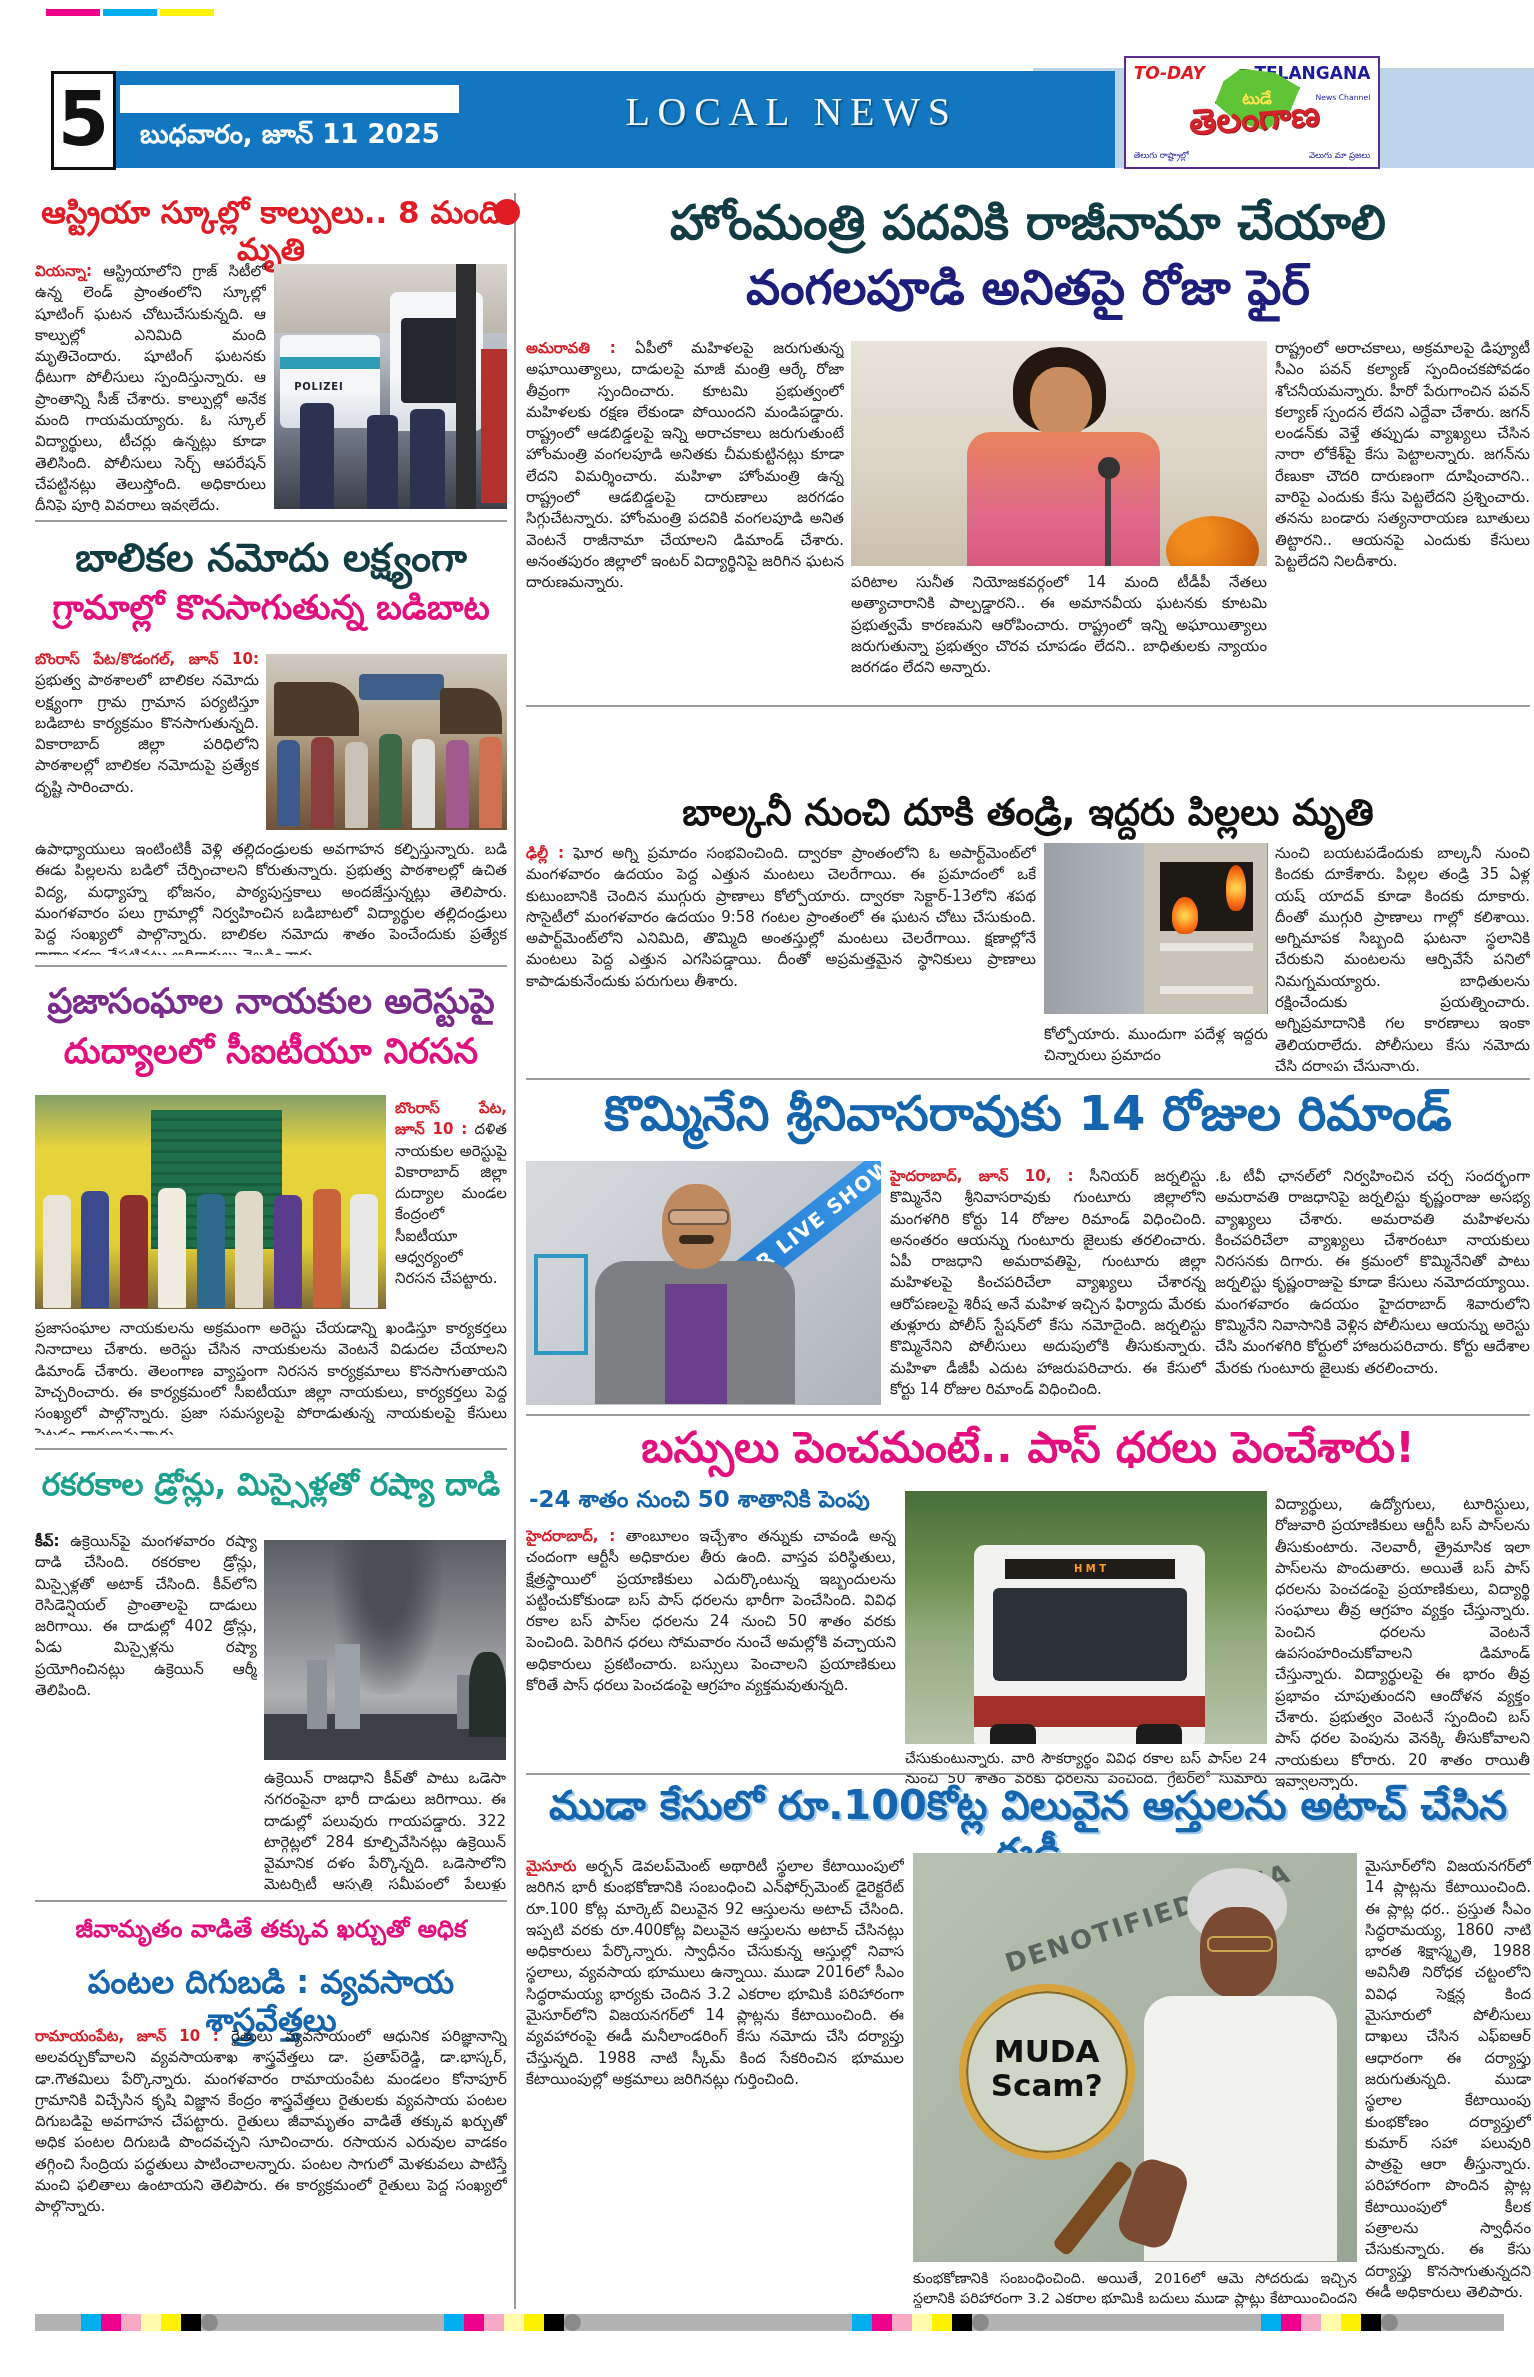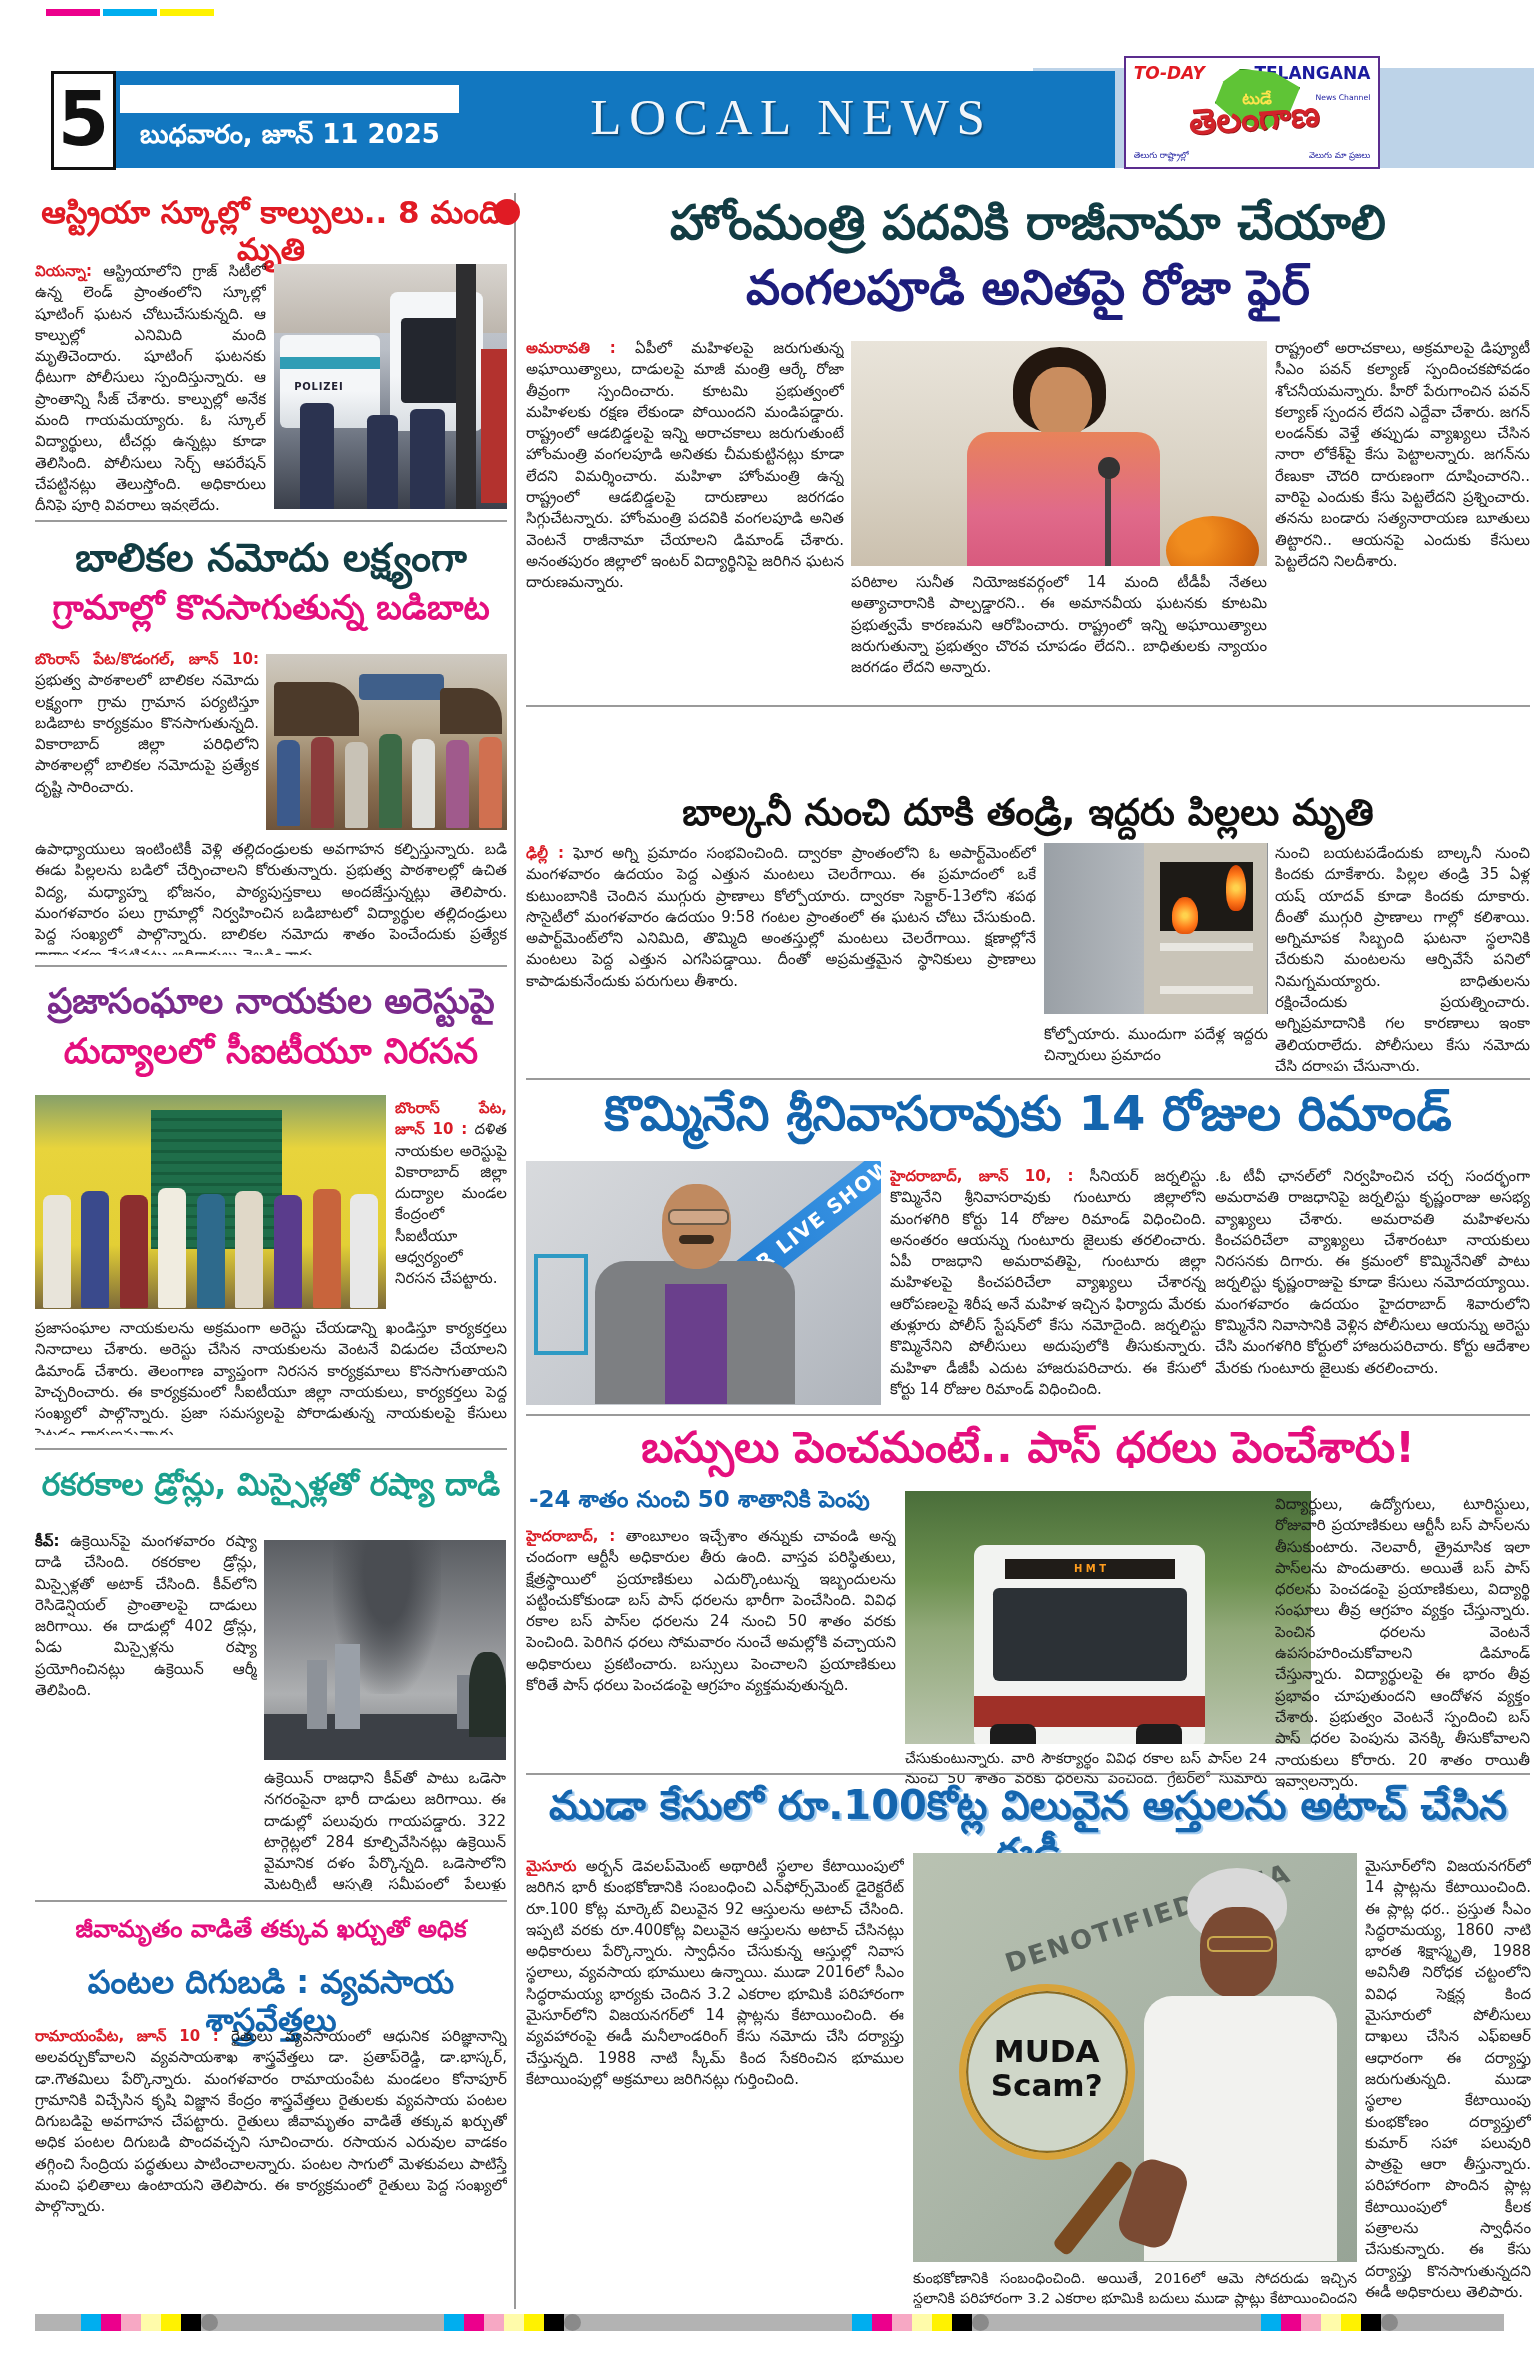--- a/index.html
+++ b/index.html
@@ -8,21 +8,21 @@
   .abs{position:absolute;}
   
   .regmark{height:7px;}
   .band{background:#bdd3e8;}
   .bluebar{background:#1277c0;}
   .pagenum{background:#fff;border:3.1px solid #111;color:#111;font-weight:bold;
            font-size:74px;text-align:center;line-height:91px;}
   .datebox-stripe{background:#fff;}
   .dateline-hdr{color:#fff;font-weight:bold;font-size:26px;text-align:center;}
   .localnews{color:#f2f6fa;font-family:"Liberation Serif","DejaVu Serif",serif;
-             font-size:51px;letter-spacing:7.7px;text-align:center;text-shadow:1.5px 1.5px 1.5px #0b4a78;}
+             font-size:40px;letter-spacing:7.7px;text-align:center;text-shadow:1.5px 1.5px 1.5px #0b4a78;}
   .logo{background:#fff;border:2.3px solid #5b2d8e;box-sizing:border-box;}
   .logo .tday{color:#e11a22;font-weight:bold;font-size:17px;font-style:italic;}
   .logo .tstate{color:#1b1b9e;font-weight:bold;font-size:17px;}
   .logo .tchan{color:#1b1b9e;font-size:7.7px;text-align:right;margin-top:12px;}
   .logo .map{background:#5fc436;border:1.5px solid #2f8c1a;
              clip-path:polygon(30% 0,70% 6%,100% 30%,88% 70%,60% 100%,25% 85%,0 55%,10% 20%);}
   .logo .maplbl{color:#ffe44d;font-weight:bold;font-size:16px;text-align:center;}
   .logo .script{color:#d2232a;font-weight:bold;font-size:35px;text-align:center;
                 transform:rotate(-4deg);text-shadow:0.8px 0.8px 0 #8c1016;}
   .logo .foot{color:#1b1b9e;font-size:8.5px;}
@@ -264,21 +264,21 @@
   </div>
   <div class="abs bt" style="left:1215px;top:1166px;width:315px;height:241px;">.ఓ టీవీ ఛానల్‌లో నిర్వహించిన చర్చ సందర్భంగా అమరావతి రాజధానిపై జర్నలిస్టు కృష్ణంరాజు అసభ్య వ్యాఖ్యలు చేశారు. అమరావతి మహిళలను కించపరిచేలా వ్యాఖ్యలు చేశారంటూ నాయకులు నిరసనకు దిగారు. ఈ క్రమంలో కొమ్మినేనితో పాటు జర్నలిస్టు కృష్ణంరాజుపై కూడా కేసులు నమోదయ్యాయి. మంగళవారం ఉదయం హైదరాబాద్ శివారులోని కొమ్మినేని నివాసానికి వెళ్లిన పోలీసులు ఆయన్ను అరెస్టు చేసి మంగళగిరి కోర్టులో హాజరుపరిచారు. కోర్టు ఆదేశాల మేరకు గుంటూరు జైలుకు తరలించారు.</div>
   <div class="abs hrule" style="left:526px;top:1414px;width:1004px;"></div>
 
   <div class="abs hl c-magenta" style="left:526px;top:1422px;width:1004px;font-size:43px;">బస్సులు పెంచమంటే.. పాస్ ధరలు పెంచేశారు!</div>
   <div class="abs subhead" style="left:529px;top:1486px;width:370px;">-24 శాతం నుంచి 50 శాతానికి పెంపు</div>
   <div class="abs bt" style="left:526px;top:1526px;width:370px;height:241px;">
     <span class="dl">హైదరాబాద్, :</span>
     <span>తాంబూలం ఇచ్చేశాం తన్నుకు చావండి అన్న చందంగా ఆర్టీసీ అధికారుల తీరు ఉంది. వాస్తవ పరిస్థితులు, క్షేత్రస్థాయిలో ప్రయాణికులు ఎదుర్కొంటున్న ఇబ్బందులను పట్టించుకోకుండా బస్ పాస్ ధరలను భారీగా పెంచేసింది. వివిధ రకాల బస్ పాస్‌ల ధరలను 24 నుంచి 50 శాతం వరకు పెంచింది. పెరిగిన ధరలు సోమవారం నుంచే అమల్లోకి వచ్చాయని అధికారులు ప్రకటించారు. బస్సులు పెంచాలని ప్రయాణికులు కోరితే పాస్ ధరలు పెంచడంపై ఆగ్రహం వ్యక్తమవుతున్నది.</span>
   </div>
-  <div class="photo ph-bus" style="left:905px;top:1491px;width:362px;height:253px;padding-left:44px;">
+  <div class="photo ph-bus" style="left:905px;top:1491px;width:362px;height:253px;">
     <div class="abs busbody" style="left:69px;top:54px;width:231px;height:199px;">
       <div class="abs busled" style="left:31px;top:14px;width:170px;height:20px;line-height:20px;">H M T</div>
       <div class="abs busglass" style="left:18.5px;top:43px;width:194px;height:93px;"></div>
       <div class="abs busband" style="left:0;top:151px;width:100%;height:31px;"></div>
     </div>
     <div class="abs" style="left:85px;bottom:0;width:46px;height:20px;background:#1c1c1c;border-radius:7.7px 7.7px 0 0;"></div>
     <div class="abs" style="left:231px;bottom:0;width:46px;height:20px;background:#1c1c1c;border-radius:7.7px 7.7px 0 0;"></div>
   </div>
   <div class="abs bt-sm" style="left:905px;top:1748px;width:362px;height:42px;">చేసుకుంటున్నారు. వారి సౌకర్యార్థం వివిధ రకాల బస్ పాస్‌ల 24 నుంచి 50 శాతం వరకు ధరలను పెంచింది. గ్రేటర్‌లో సుమారు 3.12లక్షల బస్ పాస్‌లను..</div>
   <div class="abs bt" style="left:1275px;top:1494px;width:255px;height:296px;">విద్యార్థులు, ఉద్యోగులు, టూరిస్టులు, రోజువారి ప్రయాణికులు ఆర్టీసీ బస్ పాస్‌లను తీసుకుంటారు. నెలవారీ, త్రైమాసిక ఇలా పాస్‌లను పొందుతారు. అయితే బస్ పాస్ ధరలను పెంచడంపై ప్రయాణికులు, విద్యార్థి సంఘాలు తీవ్ర ఆగ్రహం వ్యక్తం చేస్తున్నారు. పెంచిన ధరలను వెంటనే ఉపసంహరించుకోవాలని డిమాండ్ చేస్తున్నారు. విద్యార్థులపై ఈ భారం తీవ్ర ప్రభావం చూపుతుందని ఆందోళన వ్యక్తం చేశారు. ప్రభుత్వం వెంటనే స్పందించి బస్ పాస్ ధరల పెంపును వెనక్కి తీసుకోవాలని నాయకులు కోరారు. 20 శాతం రాయితీ ఇవ్వాలన్నారు.</div>

